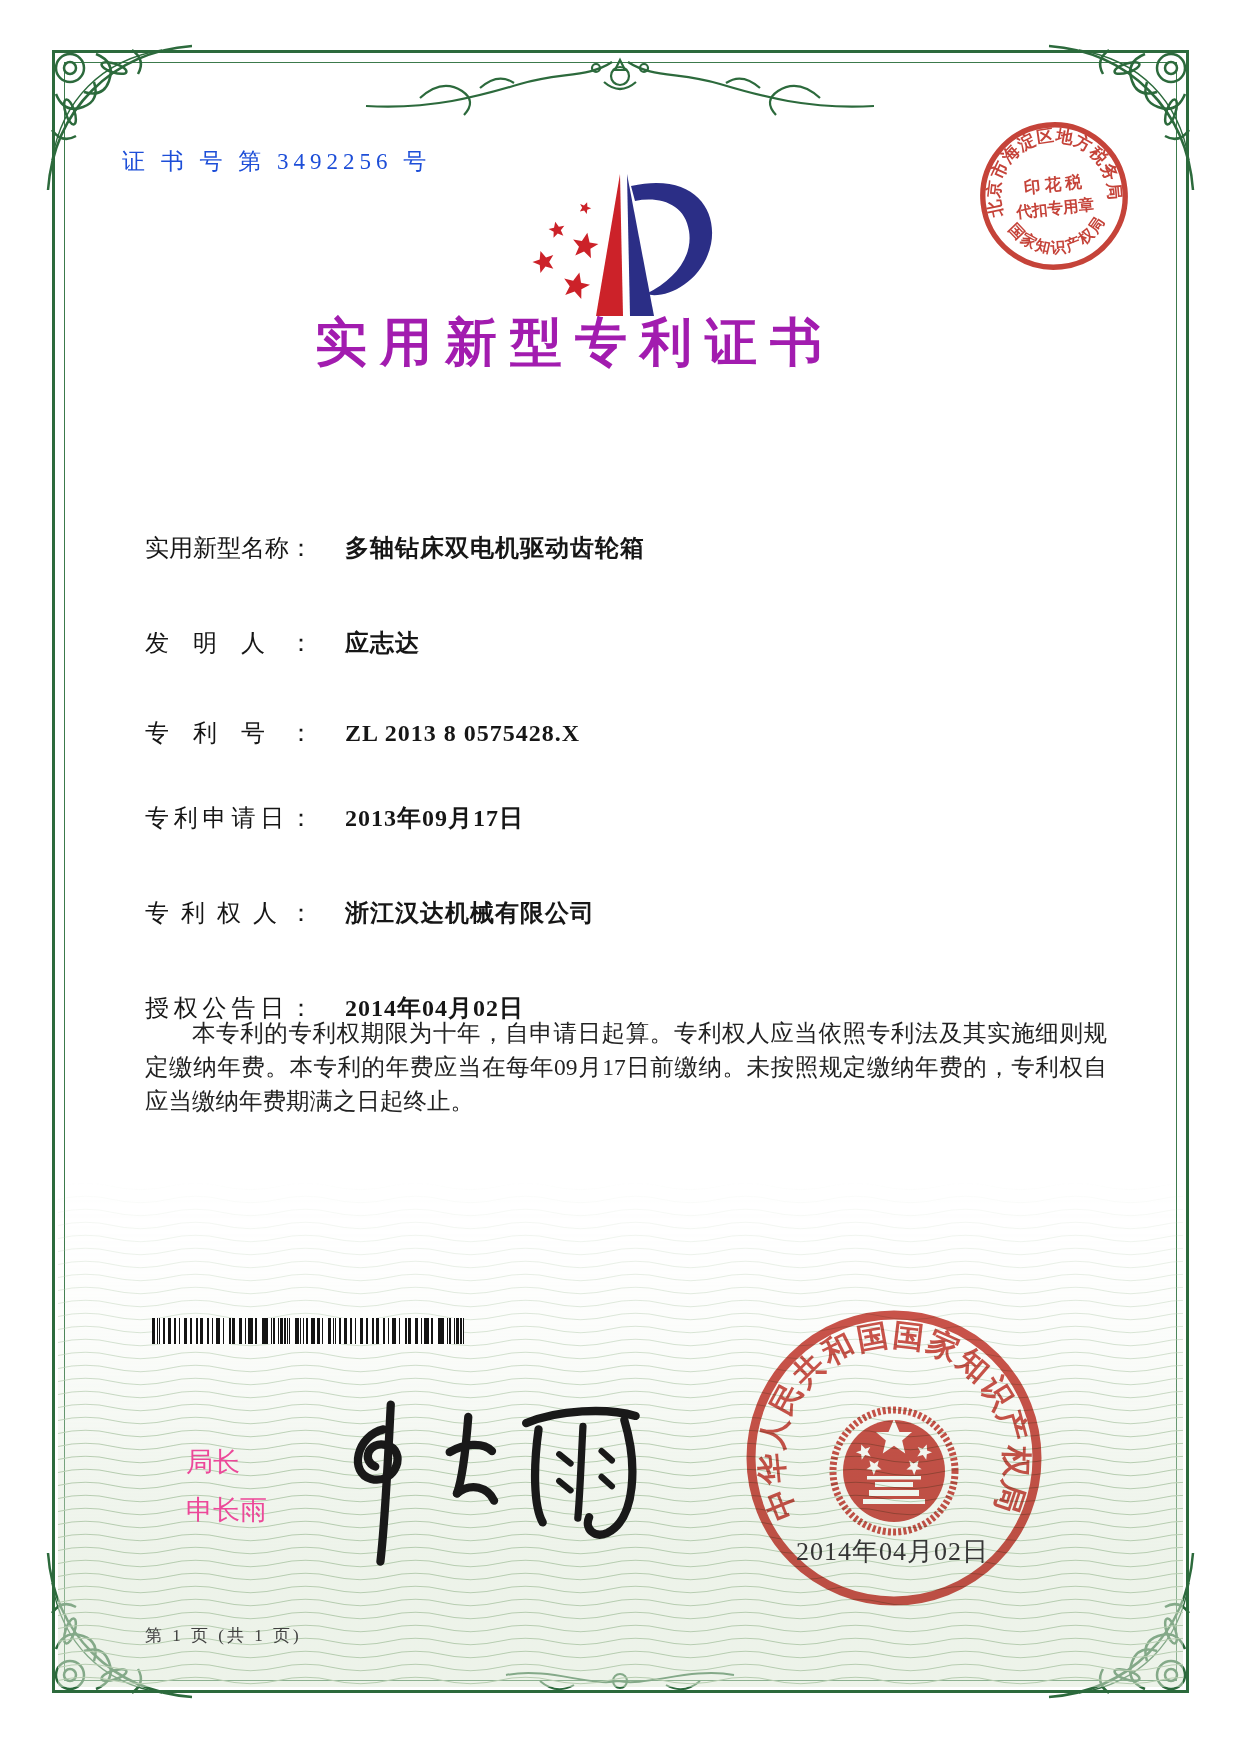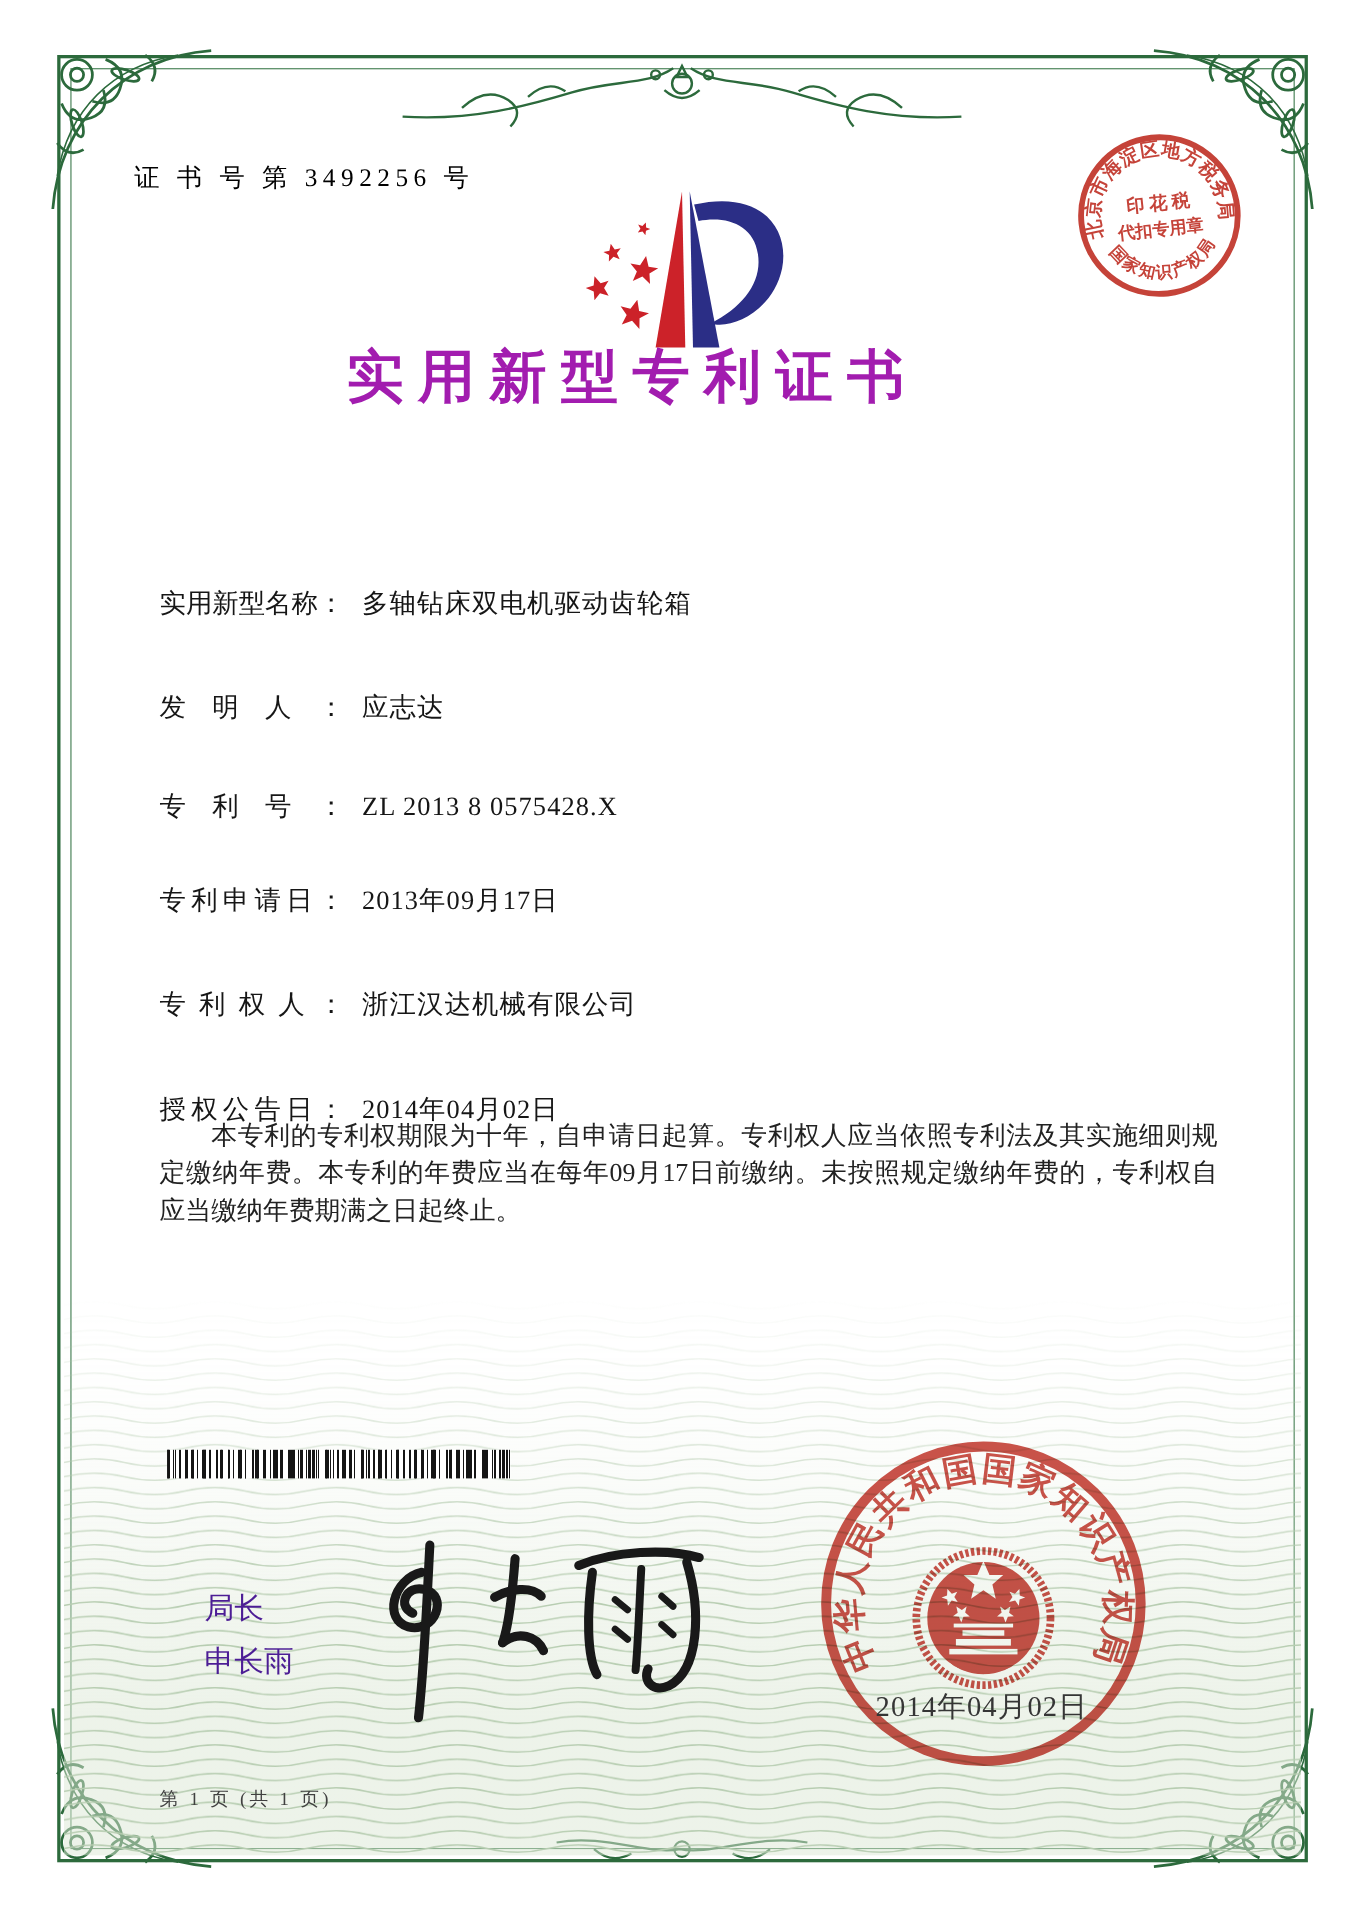--- a/index.html
+++ b/index.html
@@ -21,51 +21,51 @@
   .bottom-ornament{position:absolute;left:500px;bottom:30px;width:240px;height:50px;}
   
   .waves{
     position:absolute;left:58px;right:58px;top:1180px;bottom:50px;
     -webkit-mask-image:linear-gradient(to bottom,transparent 0,rgba(0,0,0,.4) 22%,#000 55%);
     mask-image:linear-gradient(to bottom,transparent 0,rgba(0,0,0,.4) 22%,#000 55%);
     background:linear-gradient(to bottom,rgba(228,238,224,0),rgba(219,231,212,.5) 75%);
   }
   .waves svg{display:block;width:100%;height:100%;}
   
-  .cert-no{position:absolute;left:122px;top:146px;font-size:23px;letter-spacing:5px;color:#000000;}
+  .cert-no{position:absolute;left:122px;top:146px;font-size:23px;letter-spacing:5px;color:#1d4ed8;}
   .logo{position:absolute;left:490px;top:158px;width:238px;height:164px;}
   .tax-stamp{position:absolute;left:976px;top:118px;width:156px;height:156px;transform:rotate(-6deg);opacity:.95;}
   .title{
     position:absolute;left:145px;top:308px;width:860px;text-align:center;
     font-size:52px;font-weight:600;letter-spacing:13px;color:#a21caf;white-space:nowrap;
   }
   
   .fields{position:absolute;left:145px;top:488px;width:980px;font-size:24px;color:#161616;}
   .field-row{position:absolute;left:0;white-space:nowrap;}
   .field-row:nth-of-type(1){top:12px;}
   .field-row:nth-of-type(2){top:107px;}
   .field-row:nth-of-type(3){top:197px;}
   .field-row:nth-of-type(4){top:282px;}
   .field-row:nth-of-type(5){top:377px;}
   .field-row:nth-of-type(6){top:472px;}
   .flabel{display:inline-block;width:168px;text-align:justify;text-align-last:justify;margin-top:32px;}
-  .fvalue{margin-left:16px;letter-spacing:1px;}
+  .fvalue{margin-left:32px;letter-spacing:1px;font-weight:bold;}
   
   .paras{position:absolute;left:145px;top:1016px;width:962px;font-size:23.5px;line-height:34px;text-align:justify;color:#222;}
   .paras p{margin:0 0 3px 0;text-indent:2em;}
   
   .barcode{
     position:absolute;left:152px;top:1318px;width:312px;height:26px;
     background-image:
       repeating-linear-gradient(90deg,#141414 0 2px,transparent 2px 5px,#141414 5px 6px,transparent 6px 11px),
       repeating-linear-gradient(90deg,#141414 0 3px,transparent 3px 7px,#141414 7px 8px,transparent 8px 16px);
     background-color:#fff;
   }
   
-  .issuer{position:absolute;left:186px;top:1438px;font-family:"Liberation Sans","DejaVu Sans",sans-serif;font-size:27px;color:#4c1d95;line-height:48px;}
+  .issuer{position:absolute;left:186px;top:1438px;font-family:"Liberation Sans","DejaVu Sans",sans-serif;font-size:27px;color:#ec4899;line-height:48px;}
   .signature{position:absolute;left:336px;top:1390px;width:310px;height:180px;}
   
   .seal{position:absolute;left:744px;top:1308px;width:300px;height:300px;mix-blend-mode:multiply;opacity:.93;}
   .seal-date{position:absolute;left:796px;top:1534px;font-size:26px;letter-spacing:1px;color:#353535;z-index:5;}
   
   .footer{position:absolute;left:145px;top:1624px;width:860px;text-align:left;font-size:17px;letter-spacing:3px;color:#404040;}
   .green{stroke:#2c6a3c;fill:none;}
 </style>
 </head>
 <body>

